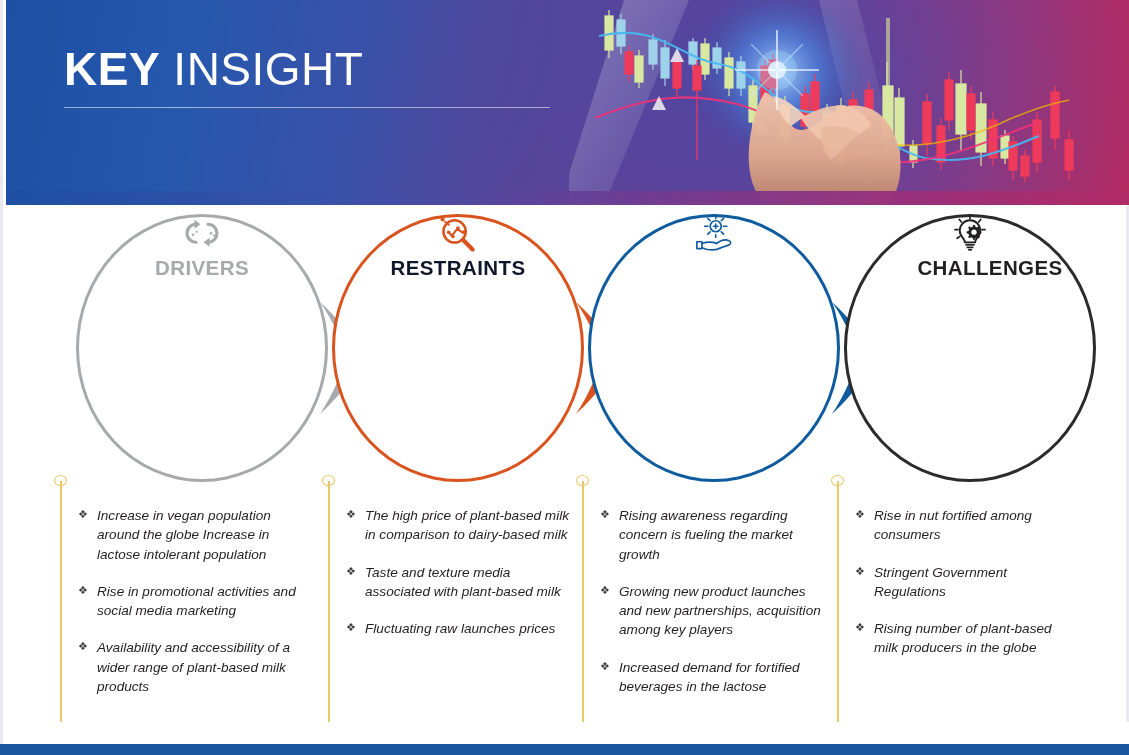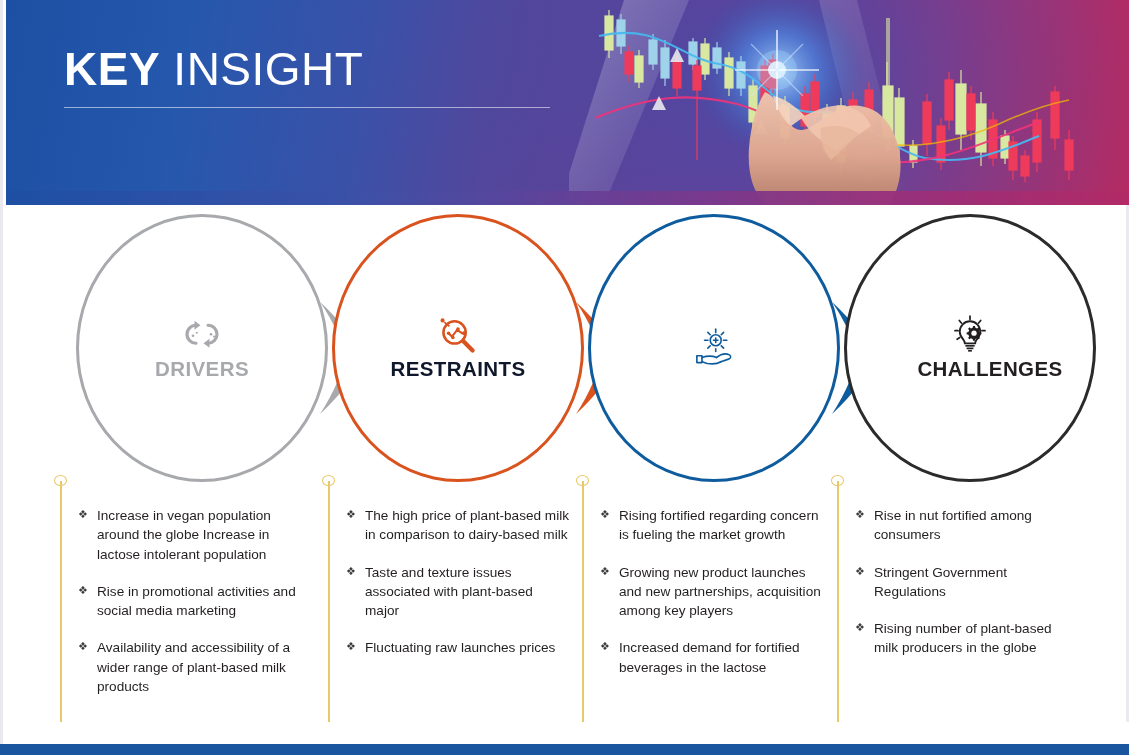--- a/index.html
+++ b/index.html
@@ -72,21 +72,21 @@
   .circle {
     position:absolute; left:0; top:0;
     width:252px; height:268px;
     border-radius:50%;
     background:#ffffff;
     border-style:solid;
     border-width:3.4px;
   }
   .circle-inner {
     position:absolute; left:0; top:0; width:252px; height:268px;
-    display:flex; flex-direction:column; align-items:center; justify-content:center;
+    display:flex; flex-direction:column; align-items:center; 
     gap:2px;
   }
   .circle-icon { width:48px; height:40px; display:block; }
   .circle-label {
     font-size:20.5px; font-weight:700; letter-spacing:0.4px;
     white-space:nowrap;
   }
   .chevron { position:absolute; top:86px; width:44px; height:116px; }
 
   
@@ -119,21 +119,21 @@
 
   .bullets { position:absolute; left:24px; top:32px; width:224px; }
   .bullet {
     display:flex; gap:8px; margin-bottom:18px;
     font-size:13.6px; line-height:1.42; color:#231f20;
   }
   .bullet .mark {
     flex:0 0 auto; width:11px; color:#3c3c3c;
     font-size:11px; line-height:1.62;
   }
-  .bullet .txt { flex:1 1 auto; }
+  .bullet .txt { flex:1 1 auto;font-style:italic; }
 
   
   #footer-bar {
     position:absolute; left:0; bottom:0; width:1129px; height:11px;
     background:#1a56a0;
   }
   #footer-gap {
     position:absolute; left:3px; bottom:11px; width:1123px; height:22px;
     background:#ffffff;
   }
@@ -444,39 +444,39 @@
         <div class="stem"></div>
         <div class="cap bot"></div>
       </div>
       <div class="bullets">
         <div class="bullet">
           <span class="mark">❖</span>
           <span class="txt">The high price of plant-based milk in comparison to dairy-based milk</span>
         </div>
         <div class="bullet">
           <span class="mark">❖</span>
-          <span class="txt">Taste and texture issues associated with plant-based major</span>
+          <span class="txt">Taste and texture media associated with plant-based milk</span>
         </div>
         <div class="bullet">
           <span class="mark">❖</span>
           <span class="txt">Fluctuating raw launches prices</span>
         </div>
       </div>
     </div>
 
     <div class="column" style="left:570px;">
       <div class="divider">
         <div class="cap top"></div>
         <div class="stem"></div>
         <div class="cap bot"></div>
       </div>
       <div class="bullets">
         <div class="bullet">
           <span class="mark">❖</span>
-          <span class="txt">Rising fortified regarding concern is fueling the market growth</span>
+          <span class="txt">Rising awareness regarding concern is fueling the market growth</span>
         </div>
         <div class="bullet">
           <span class="mark">❖</span>
           <span class="txt">Growing new product launches and new partnerships, acquisition among key players</span>
         </div>
         <div class="bullet">
           <span class="mark">❖</span>
           <span class="txt">Increased demand for fortified beverages in the lactose</span>
         </div>
       </div>

